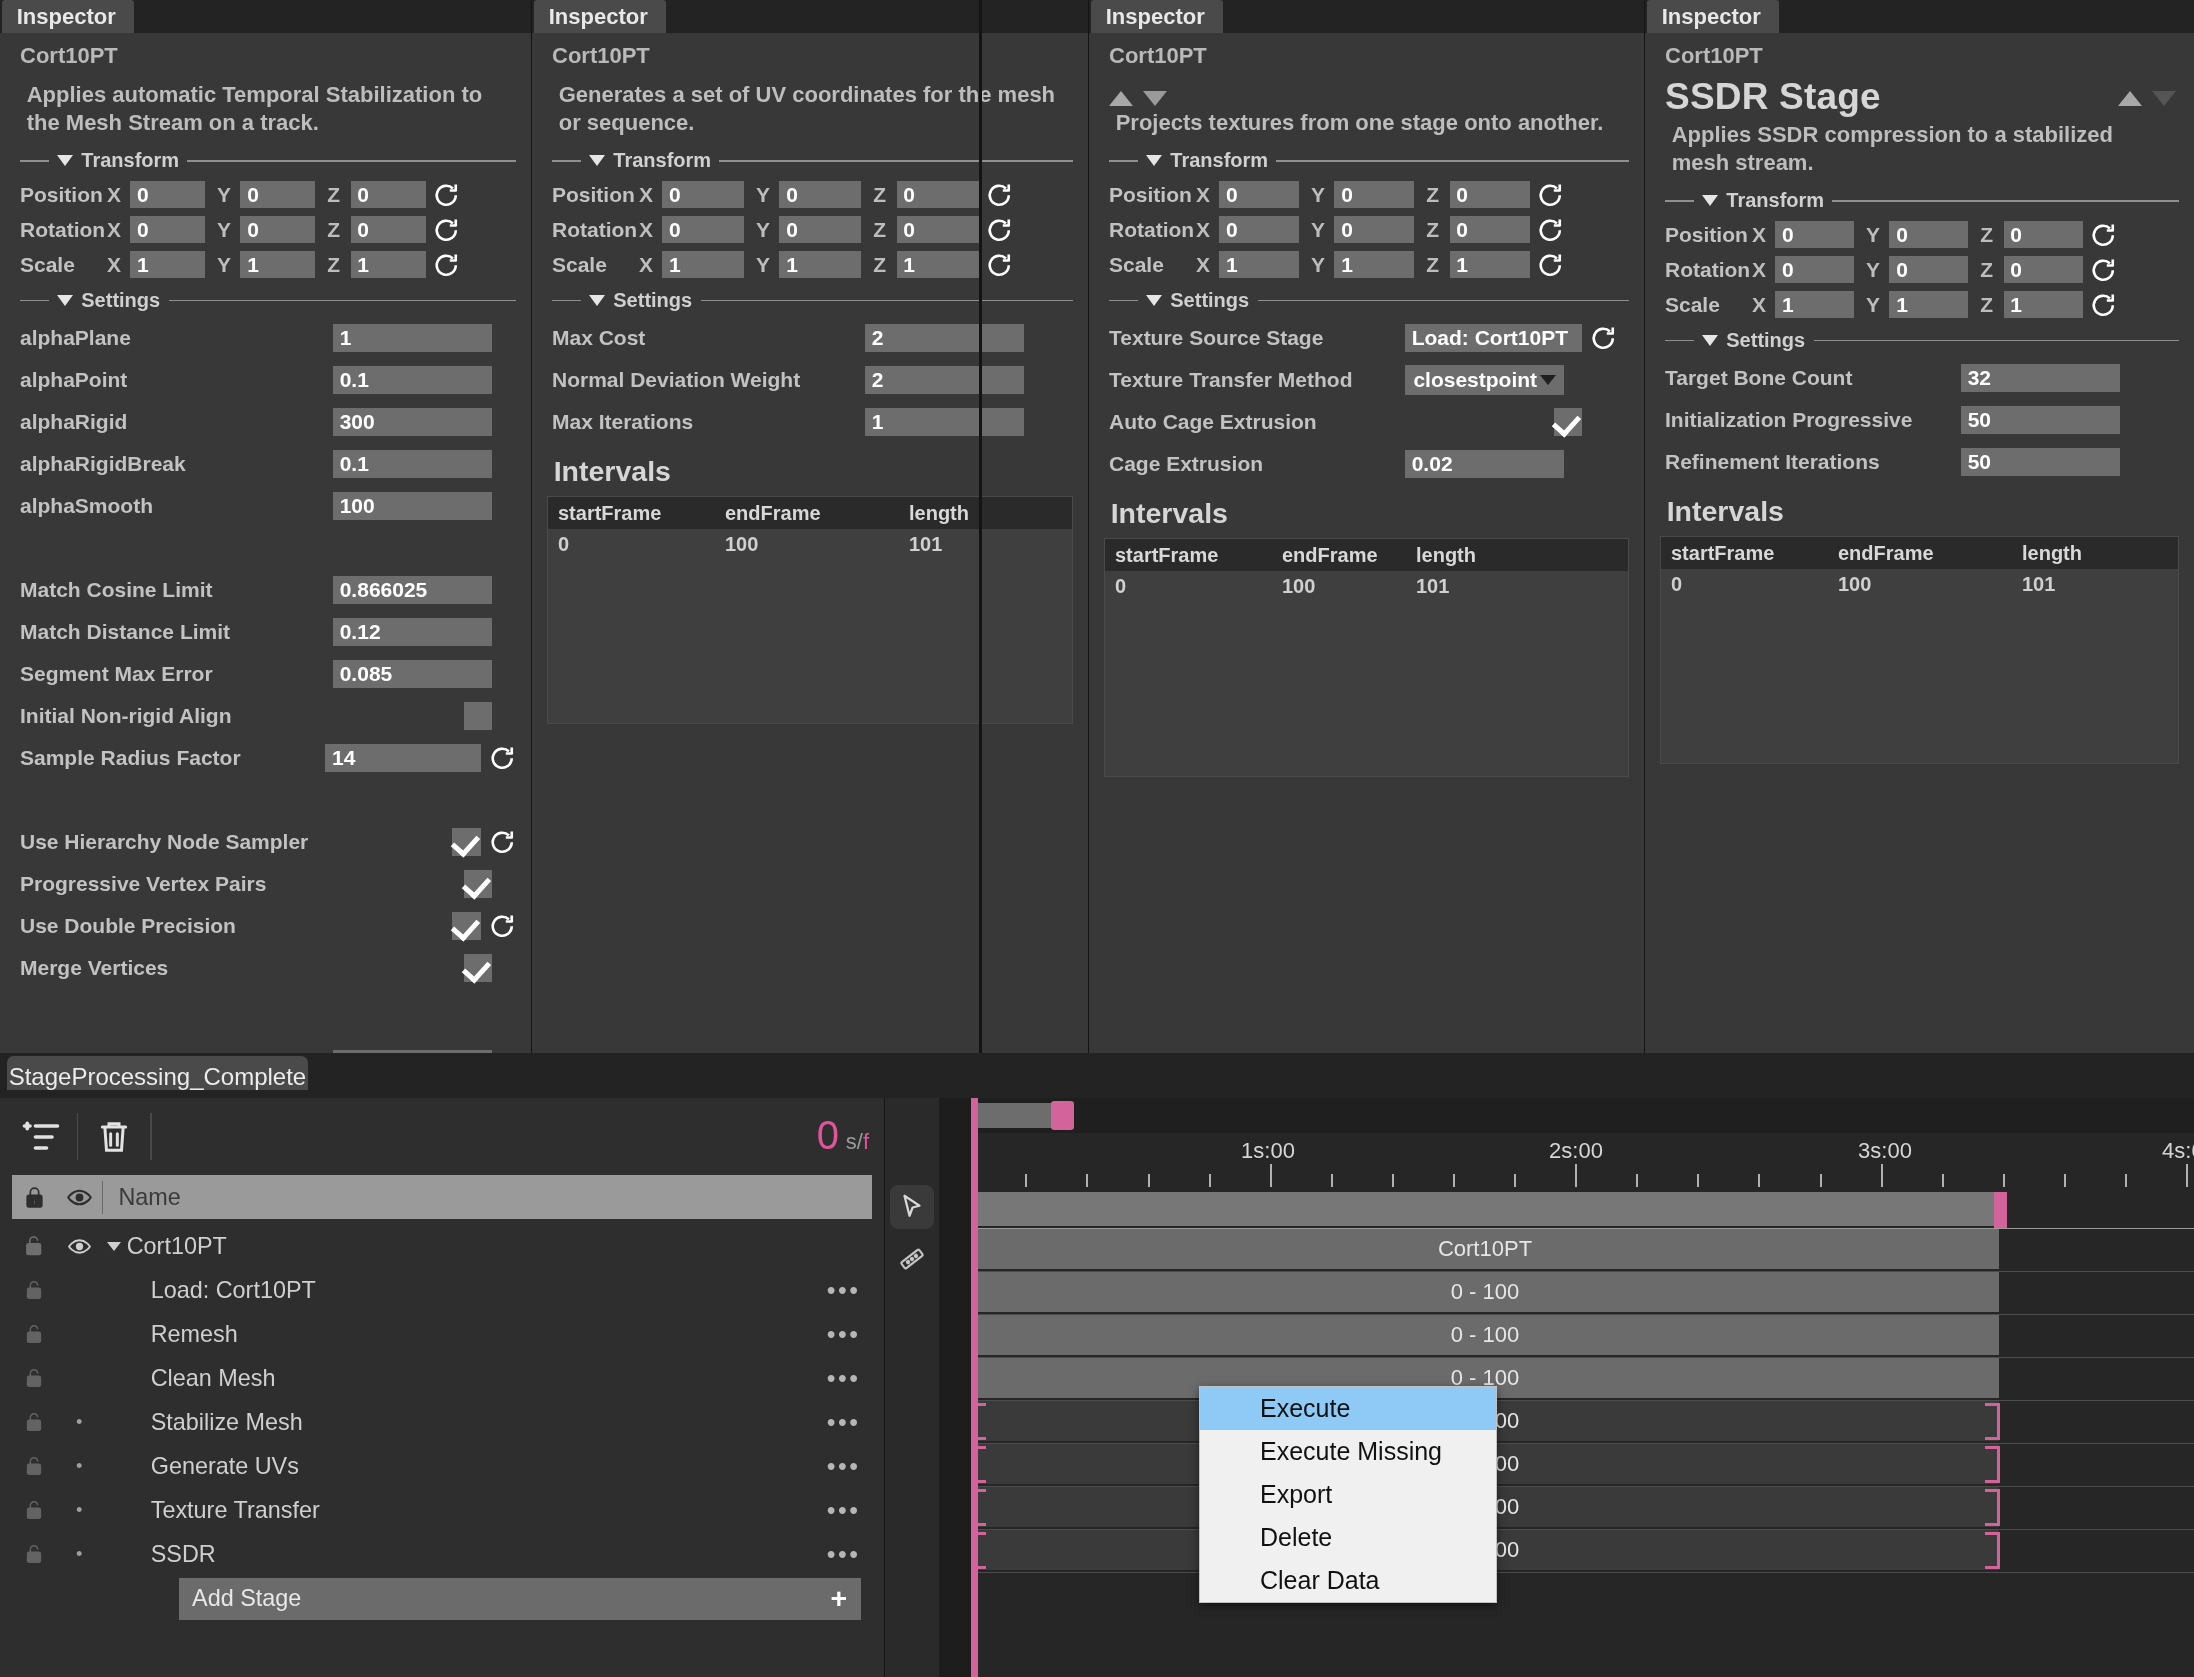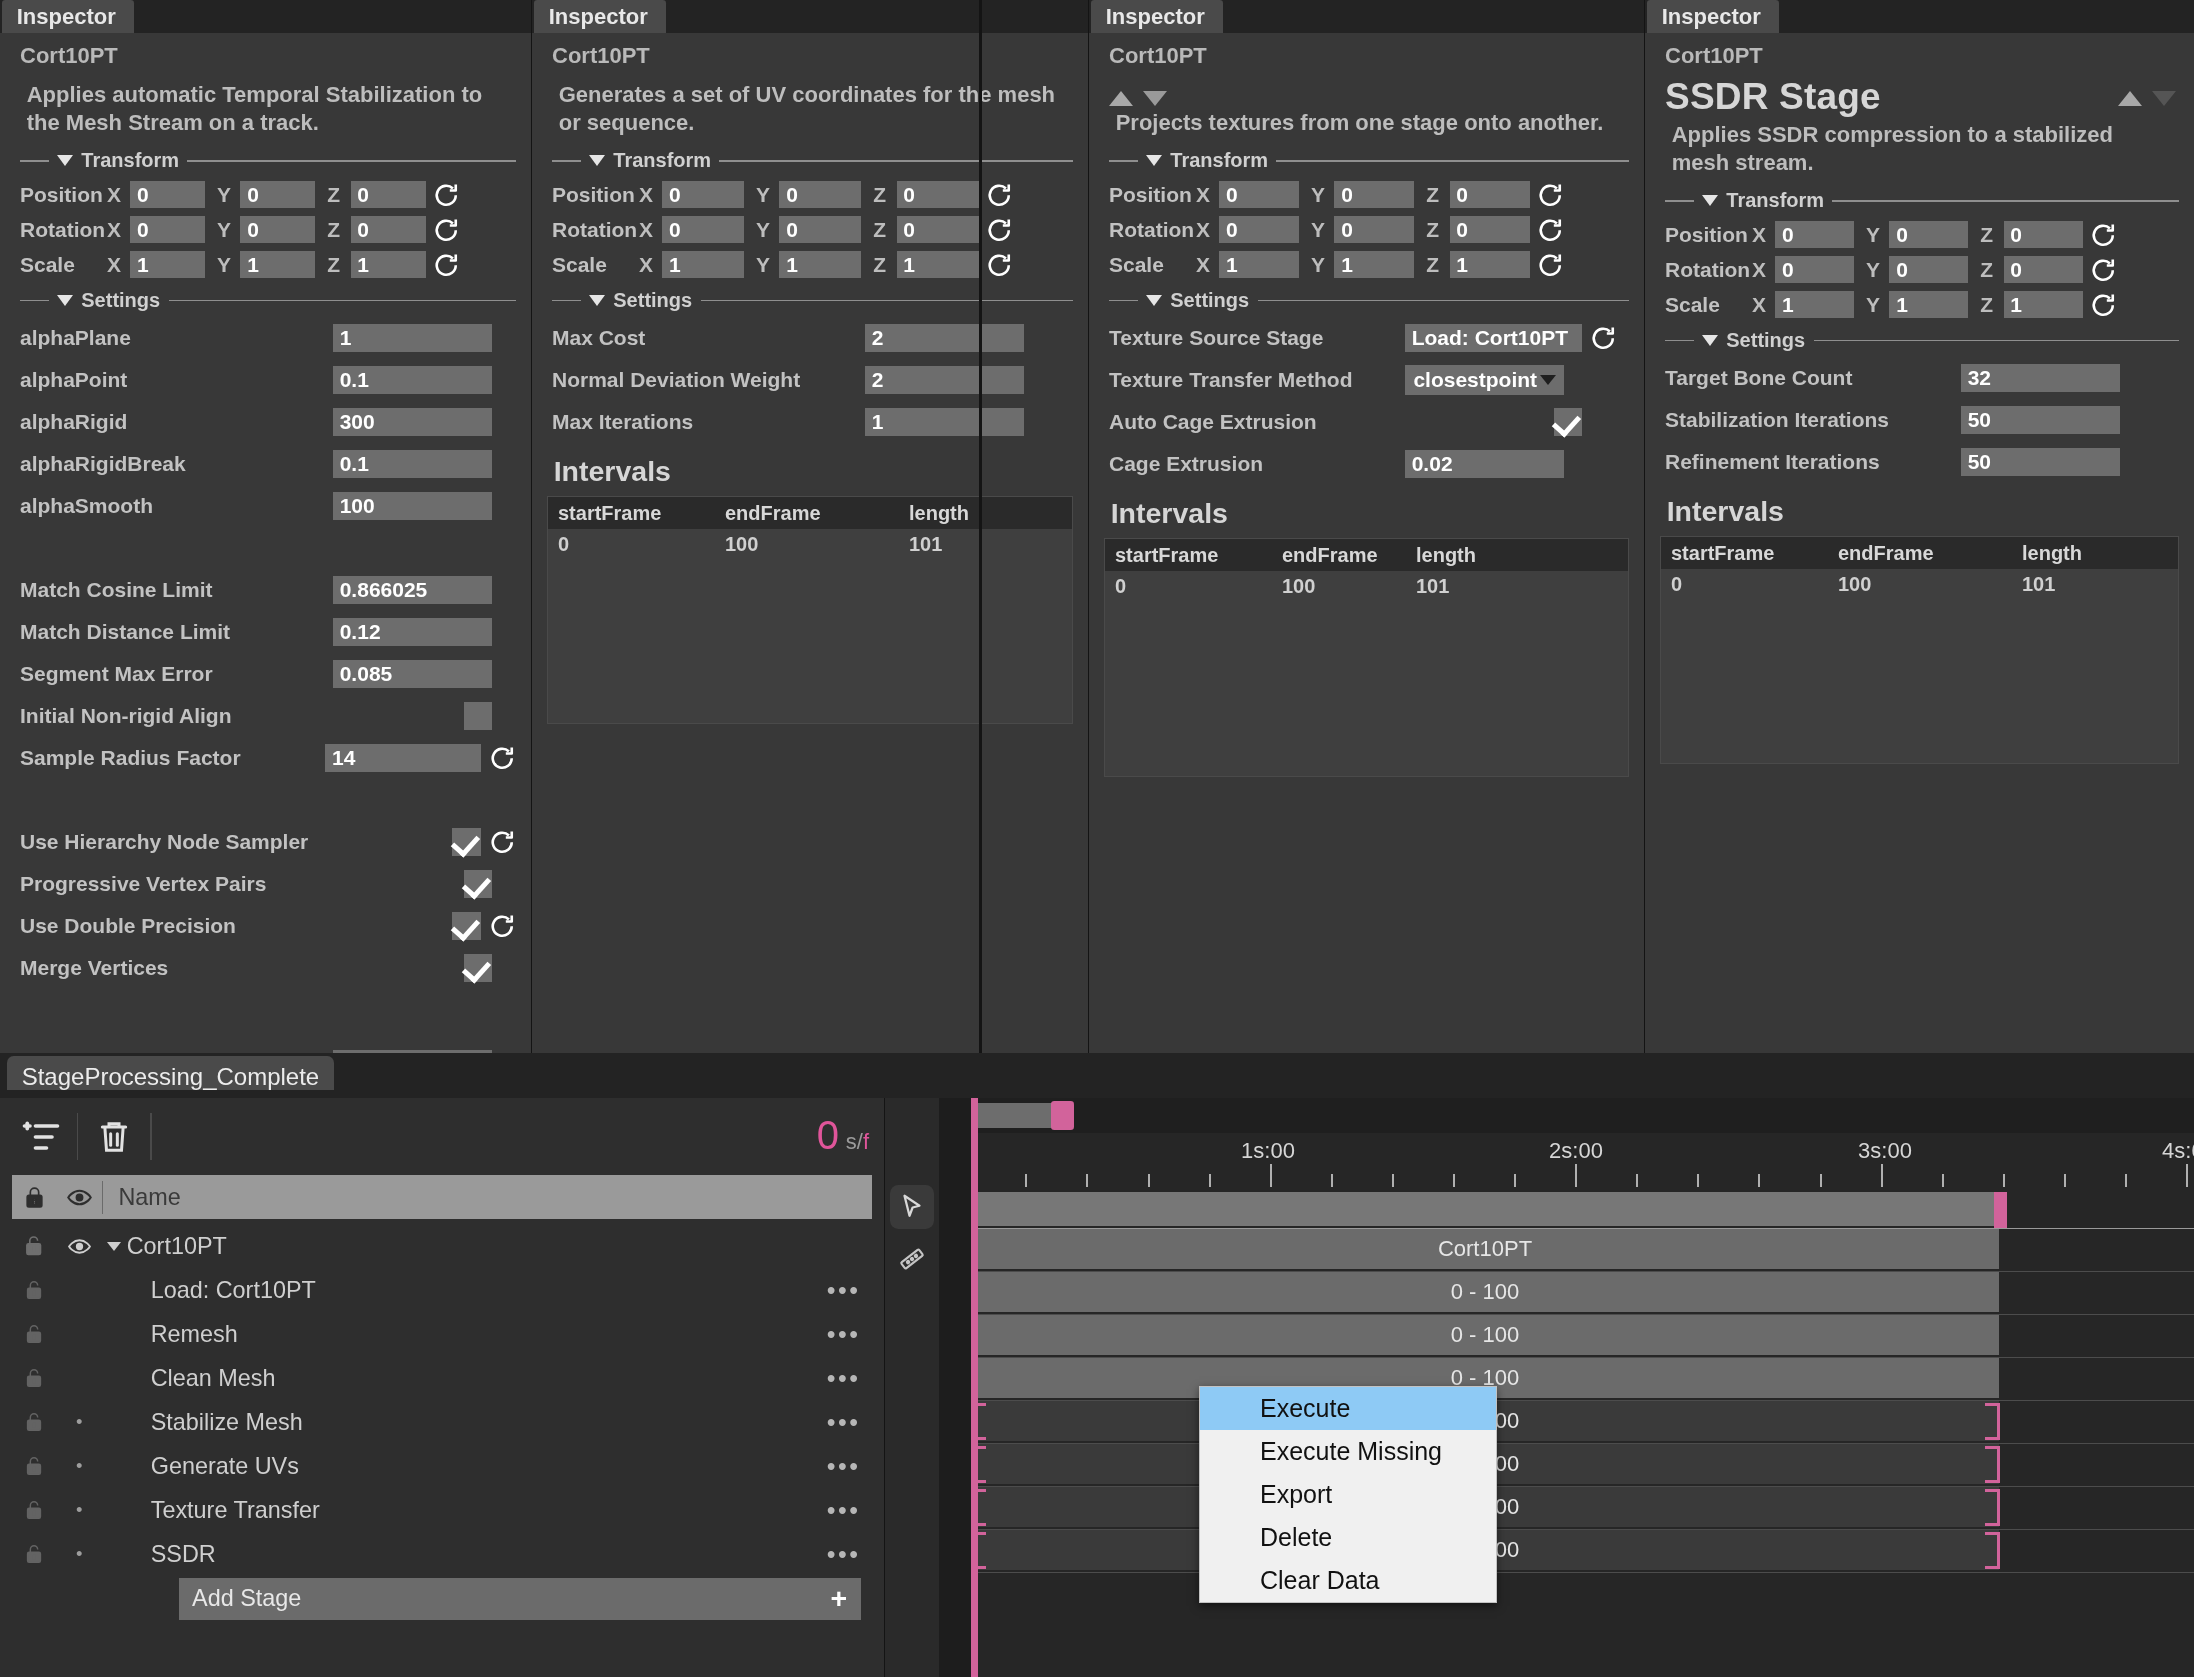--- a/index.html
+++ b/index.html
@@ -65,21 +65,21 @@
   .trow { display:flex; height:30px; align-items:center; font-size:20px; color:#d0d0d0; background:#5f5f5f; }
   .th, .td { padding-left:10px; }
 
   .dropdown { background:#6d6d6d; color:#fff; height:30px; line-height:30px; font-size:21px;
               padding:0 8.4px; display:flex; align-items:center; justify-content:space-between; }
   .dd-caret { width:0;height:0;border-left:8.4px solid transparent;border-right:8.4px solid transparent;border-top:10px solid #1f1f1f; }
 
   
   .timeline { position:absolute; left:0; top:1053px; width:2194px; height:624px; background:#1d1d1d; }
   .tl-tabstrip { height:45px; background:#232323; position:relative; }
-  .tl-tab { position:absolute; left:6.7px; top:3.3px; height:34px; padding:0 15px; background:#4a4a4a;
+  .tl-tab { position:absolute; left:6.7px; top:3.3px; height:34px; padding:0 2px; background:#4a4a4a;
             color:#ececec; font-size:24px; line-height:42px; border-top-left-radius:6.7px; border-top-right-radius:6.7px; }
   .tl-body { position:absolute; left:0; top:45px; right:0; bottom:0; display:flex; }
 
   .tl-left { width:885px; background:#2e2e2e; border-right:1.7px solid #141414; position:relative; }
   .tl-toolbar { height:77px; display:flex; align-items:center; padding-left:13.4px; gap:0; position:relative; }
   .tb-btn { width:55px;height:55px; display:flex;align-items:center;justify-content:center; }
   .tb-div { width:1.7px;height:47px;background:#4a4a4a; margin:0 8.4px; }
   .frame-readout { position:absolute; right:15px; top:15px; display:flex; align-items:baseline; gap:6.7px; }
   .frame-num { color:#e0559a; font-size:40px; }
   .frame-sf { font-size:22px; }
@@ -573,21 +573,21 @@
           <span class="caret"></span>
           <span class="slabel">Settings</span>
           <span class="rule"></span>
         </div>
 
         <div class="frow">
           <span class="flbl" style="width:301px">Target Bone Count</span>
           <span class="fval" style="width:159px">32</span>
         </div>
         <div class="frow">
-          <span class="flbl" style="width:301px">Stabilization Iterations</span>
+          <span class="flbl" style="width:301px">Initialization Progressive</span>
           <span class="fval" style="width:159px">50</span>
         </div>
         <div class="frow">
           <span class="flbl" style="width:301px">Refinement Iterations</span>
           <span class="fval" style="width:159px">50</span>
         </div>
 
         <div class="sectitle">Intervals</div>
         <div class="table" style="height:228px">
           <div class="thead">

